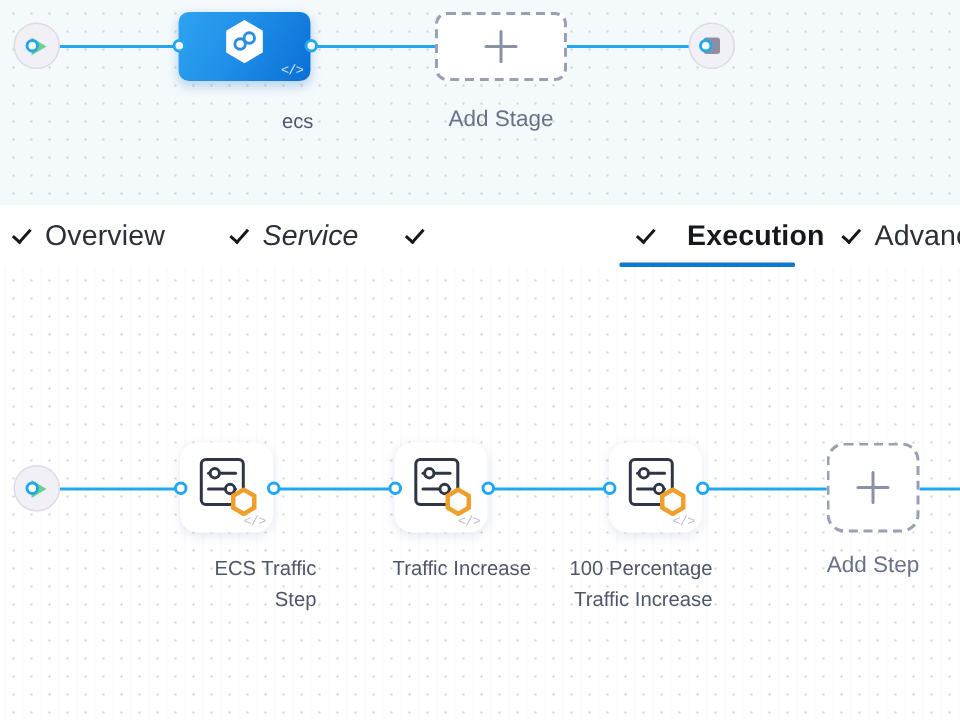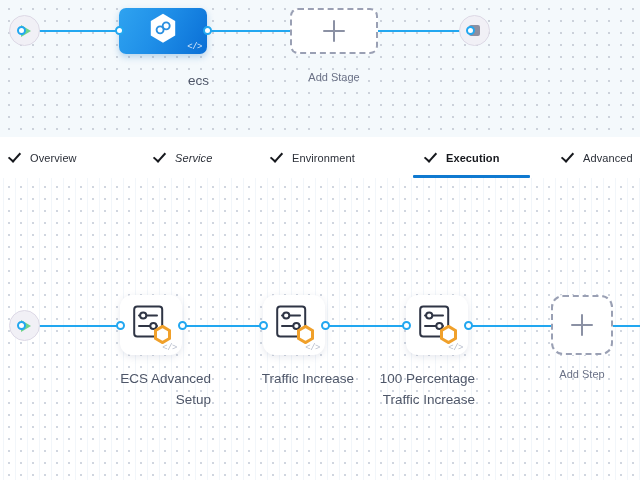--- a/index.html
+++ b/index.html
@@ -53,27 +53,28 @@
     position: absolute;
     top: 0;
     height: 41px;
     display: flex;
     align-items: center;
     gap: 7px;
     white-space: nowrap;
     cursor: pointer;
   }
   .tab .tab-label {
-    font-size: 11px;
+    font-size: 19px;
     color: #2b2f38;
     letter-spacing: 0.1px;
   }
   .tab.active .tab-label {
     font-weight: bold;
     color: #16181d;
+    margin-left: 12px;
   }
   .tab .check {
     display: inline-block;
     width: 13px;
     height: 13px;
     position: relative;
     flex: none;
   }
   .tab .check::after {
     content: "";
@@ -239,21 +240,21 @@
   }
   .add-node .plus::before {
     left: 0; top: 9.5px; width: 22px; height: 2.6px;
   }
   .add-node .plus::after {
     top: 0; left: 9.5px; height: 22px; width: 2.6px;
   }
   .add-caption {
     position: absolute;
     text-align: center;
-    font-size: 11px;
+    font-size: 15px;
     color: #6a7186;
     white-space: nowrap;
   }
 
   
   .step-node {
     position: absolute;
     width: 62px;
     height: 60px;
     border-radius: 12px;
@@ -320,21 +321,20 @@
     <div class="tab" style="left:10px;">
       <span class="check"></span>
       <span class="tab-label">Overview</span>
     </div>
     <div class="tab" style="left:155px;font-style:italic;">
       <span class="check"></span>
       <span class="tab-label">Service</span>
     </div>
     <div class="tab" style="left:272px;">
       <span class="check"></span>
-      <span class="tab-label">Environment</span>
     </div>
     <div class="tab active" style="left:426px;">
       <span class="check"></span>
       <span class="tab-label">Execution</span>
     </div>
     <div class="tab" style="left:563px;">
       <span class="check"></span>
       <span class="tab-label">Advanced</span>
     </div>
     <div class="tab-underline" style="left:413px; width:117px;"></div>
@@ -368,22 +368,22 @@
       <span class="badge">
         <svg width="19" height="19" viewBox="0 0 19 19">
           <polygon points="9.5,1.4 16.5,5.5 16.5,13.5 9.5,17.6 2.5,13.5 2.5,5.5" fill="#ffffff" stroke="#f0a02a" stroke-width="3"></polygon>
         </svg>
       </span>
       <span class="code-mark">&lt;/&gt;</span>
     </div>
     <div class="port" style="left:116px; top:143px;"></div>
     <div class="port" style="left:178px; top:143px;"></div>
     <div class="node-caption" style="left:91px; top:190px; width:120px;">
-      <div>ECS Advanced</div>
-      <div>Setup</div>
+      <div>ECS Traffic</div>
+      <div>Step</div>
     </div>
 
     <div class="step-node" style="left:263px; top:117px;">
       <span class="glyph">
         <svg width="38" height="38" viewBox="0 0 38 38">
           <rect x="3.2" y="2.4" width="28" height="30" rx="3" fill="none" stroke="#2f3545" stroke-width="2"></rect>
           <g stroke="#2f3545" stroke-width="2" fill="none" stroke-linecap="round">
             <line x1="8" y1="11.5" x2="26" y2="11.5"></line>
             <line x1="8" y1="22" x2="26" y2="22"></line>
           </g>

